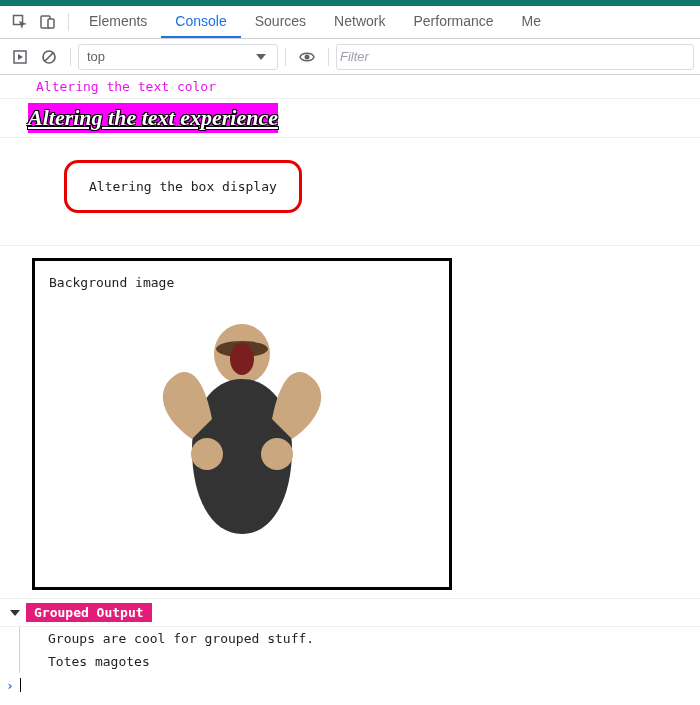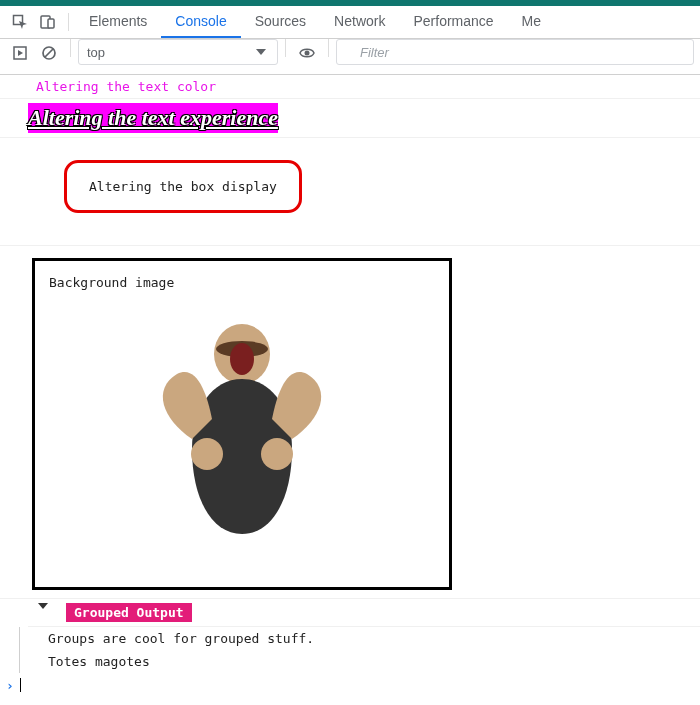--- a/index.html
+++ b/index.html
@@ -8,43 +8,43 @@
 
   
   .tabbar { height:33px; border-bottom:1px solid #cfcfcf; display:flex; align-items:center; padding:0 6px; gap:0; }
   .tabbar .icon-btn { width:28px; height:28px; display:flex; align-items:center; justify-content:center; color:#5f6368; cursor:pointer; }
   .tabbar .sep { width:1px; height:18px; background:#ddd; margin:0 6px; }
   .tabs { display:flex; align-items:stretch; height:100%; }
   .tab { padding:0 14px; display:flex; align-items:center; color:#5f6368; cursor:pointer; font-size:14px; height:100%; border-bottom:2px solid transparent; }
   .tab.active { color:#1a73e8; border-bottom-color:#1a73e8; }
 
   
-  .toolbar { height:36px; border-bottom:1px solid #d0d0d0; display:flex; padding:0 6px; gap:1px; }
+  .toolbar { height:36px; border-bottom:1px solid #d0d0d0; display:flex; align-items:center; padding:0 6px; gap:1px; }
   .toolbar .icon-btn { width:28px; height:28px; display:flex; align-items:center; justify-content:center; color:#5f6368; cursor:pointer; }
   .ctx-select { height:26px; min-width:200px; border:1px solid #dadce0; border-radius:3px; display:flex; align-items:center; padding:0 8px; justify-content:space-between; cursor:pointer; color:#5f6368; font-size:13px; background:#fff; }
   .ctx-select .chev { margin-left:auto; color:#5f6368; }
-  .filter-input { flex:1; height:26px; border:1px solid #dadce0; border-radius:3px; padding:0 23px; font-size:13px; color:#0c4a6e; background:#fff; }
+  .filter-input { flex:1; height:26px; border:1px solid #dadce0; border-radius:3px; padding:0 3px; font-size:13px; color:#0c4a6e; background:#fff; }
   .filter-input::placeholder { color:#9aa0a6; font-style:italic; }
 
   .toolbar .sep { width:1px; height:18px; background:#ddd; margin:0 6px; }
 
   
   .console { flex:1; overflow:auto; font-family: Menlo, Consolas, monospace; font-size:13px; }
   .msg-row { border-bottom:1px solid #f0f0f0; padding:4px 4px 4px 28px; position:relative; }
   .msg-row:last-child { border-bottom:none; }
 
   .msg-magenta-mono { color:#e815e8; font-family:Menlo, Consolas, monospace;margin-left:8px; }
   .msg-styled-h { display:inline-block; background:#ff00ff; color:#fff; font-family: Georgia, 'Times New Roman', serif; font-style:italic; font-weight:700; font-size:22px; text-decoration:underline; text-shadow:1px 1px 0 #000, -1px -1px 0 #000, 1px -1px 0 #000, -1px 1px 0 #000; padding:2px 0; }
   .boxed { display:inline-block; border:3px solid #e60000; border-radius:14px; padding:16px 22px; font-family:Menlo, Consolas, monospace; color:#222; margin:18px 12px 4px 36px; }
   .bgimg { width:420px; height:332px; border:3px solid #000; margin:8px 0 4px 4px; display:flex; align-items:flex-start; position:relative; background:#fff; }
   .bgimg .caption { position:absolute; top:14px; left:14px; font-family:Menlo, Consolas, monospace; color:#222; z-index:2;}
   .bgimg .placeholder { position:absolute; inset:0; display:flex; align-items:center; justify-content:center; }
   .bgimg svg { width:240px; height:250px; }
 
-  .group-header { padding:4px 4px 4px 10px; display:flex; gap:18px; border-bottom:1px solid #f0f0f0;margin-left:28px; }
+  .group-header { padding:4px 4px 4px 10px; display:flex; align-items:center; gap:6px; border-bottom:1px solid #f0f0f0; }
   .disclosure { width:0; height:0; border-left:5px solid transparent; border-right:5px solid transparent; border-top:6px solid #333; cursor:pointer; }
   .group-badge { background:#e31c79; color:#fff; font-family:Menlo, Consolas, monospace; font-weight:700; padding:2px 8px; }
   .group-body { border-left:1px solid #cfcfcf; margin-left:19px; }
   .group-line { padding:4px 4px 4px 28px; font-family:Menlo, Consolas, monospace; color:#222; }
 
   .prompt-row { display:flex; align-items:center; height:24px; padding-left:6px; gap:6px;}
   .prompt-chevron { color:#1a73e8; font-weight:700; font-family:Menlo, Consolas, monospace; }
   .prompt-caret { width:1px; height:14px; background:#000; }
 
   

